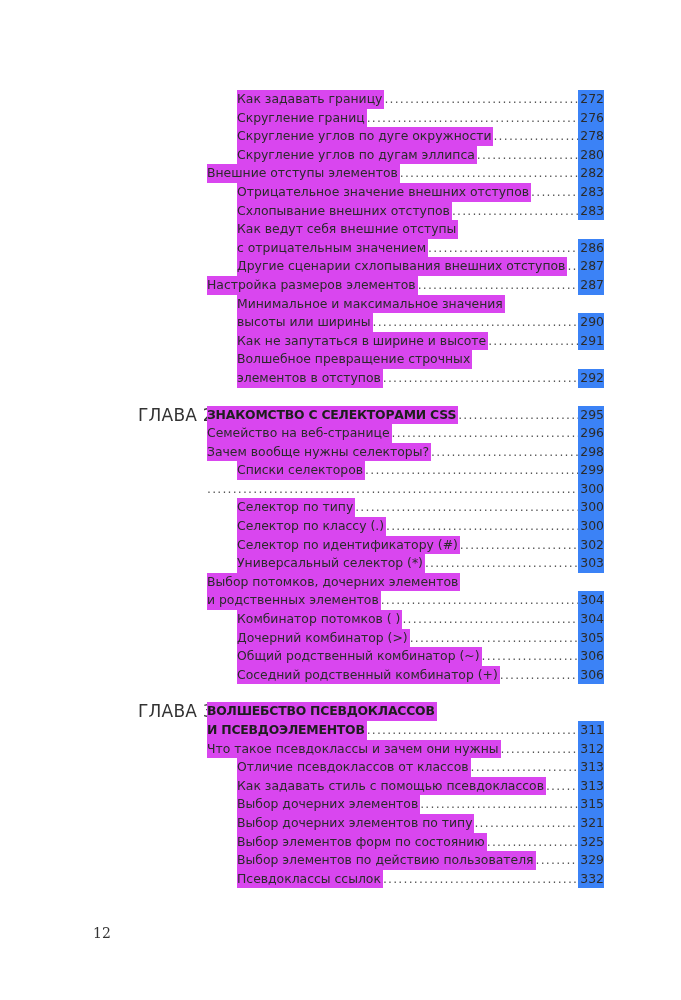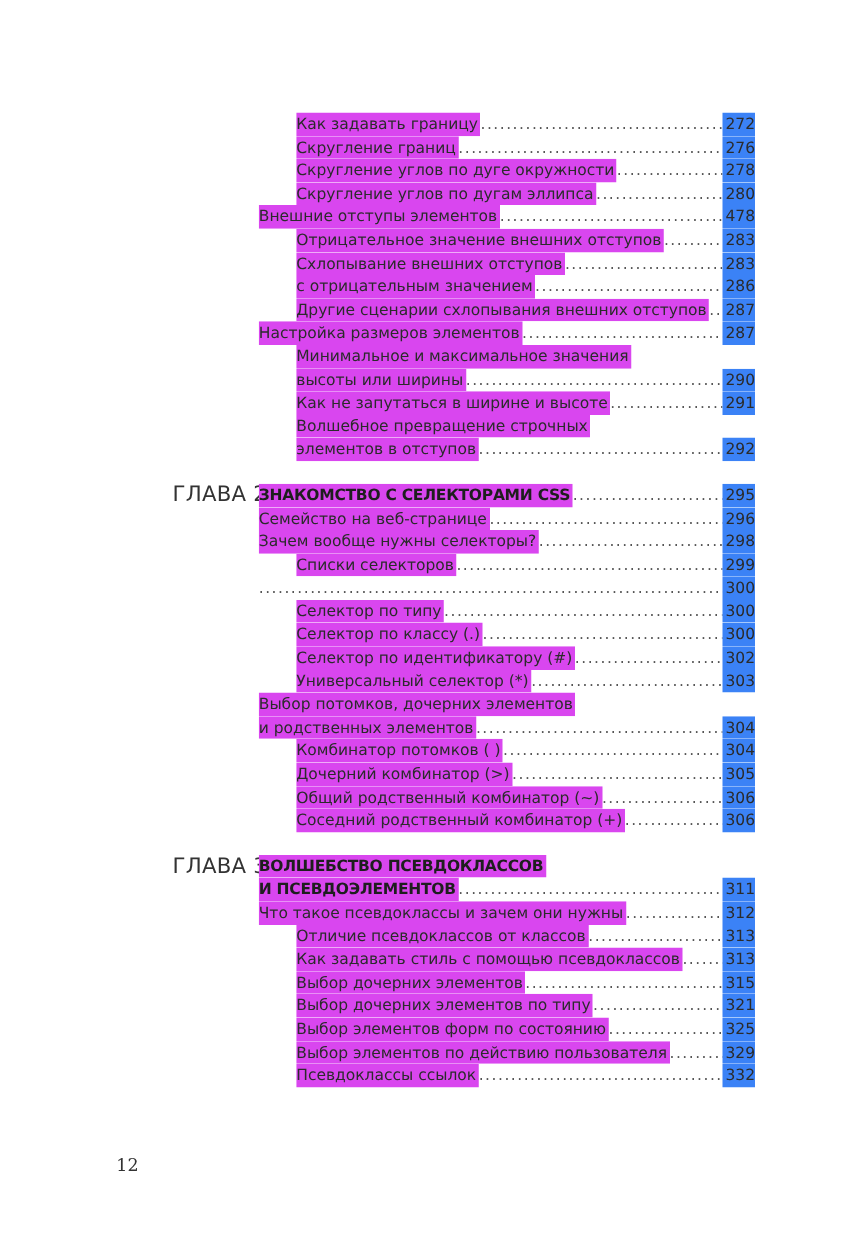--- a/index.html
+++ b/index.html
@@ -48,35 +48,40 @@
       <div class="entry l2">
         <span class="title">Скругление углов по дугам эллипса</span>
         <span class="leader"></span>
         <span class="page">280</span>
       </div>
     </div>
     <div class="row">
       <div class="entry l1">
         <span class="title">Внешние отступы элементов</span>
         <span class="leader"></span>
-        <span class="page">478</span>
+        <span class="page">282</span>
       </div>
     </div>
     <div class="row">
       <div class="entry l2">
         <span class="title">Отрицательное значение внешних отступов</span>
         <span class="leader"></span>
         <span class="page">283</span>
       </div>
     </div>
     <div class="row">
       <div class="entry l2">
         <span class="title">Схлопывание внешних отступов</span>
         <span class="leader"></span>
         <span class="page">283</span>
+      </div>
+    </div>
+    <div class="row">
+      <div class="entry l2">
+        <span class="title">Как ведут себя внешние отступы</span>
       </div>
     </div>
     <div class="row">
       <div class="entry l2">
         <span class="title">с отрицательным значением</span>
         <span class="leader"></span>
         <span class="page">286</span>
       </div>
     </div>
     <div class="row">

